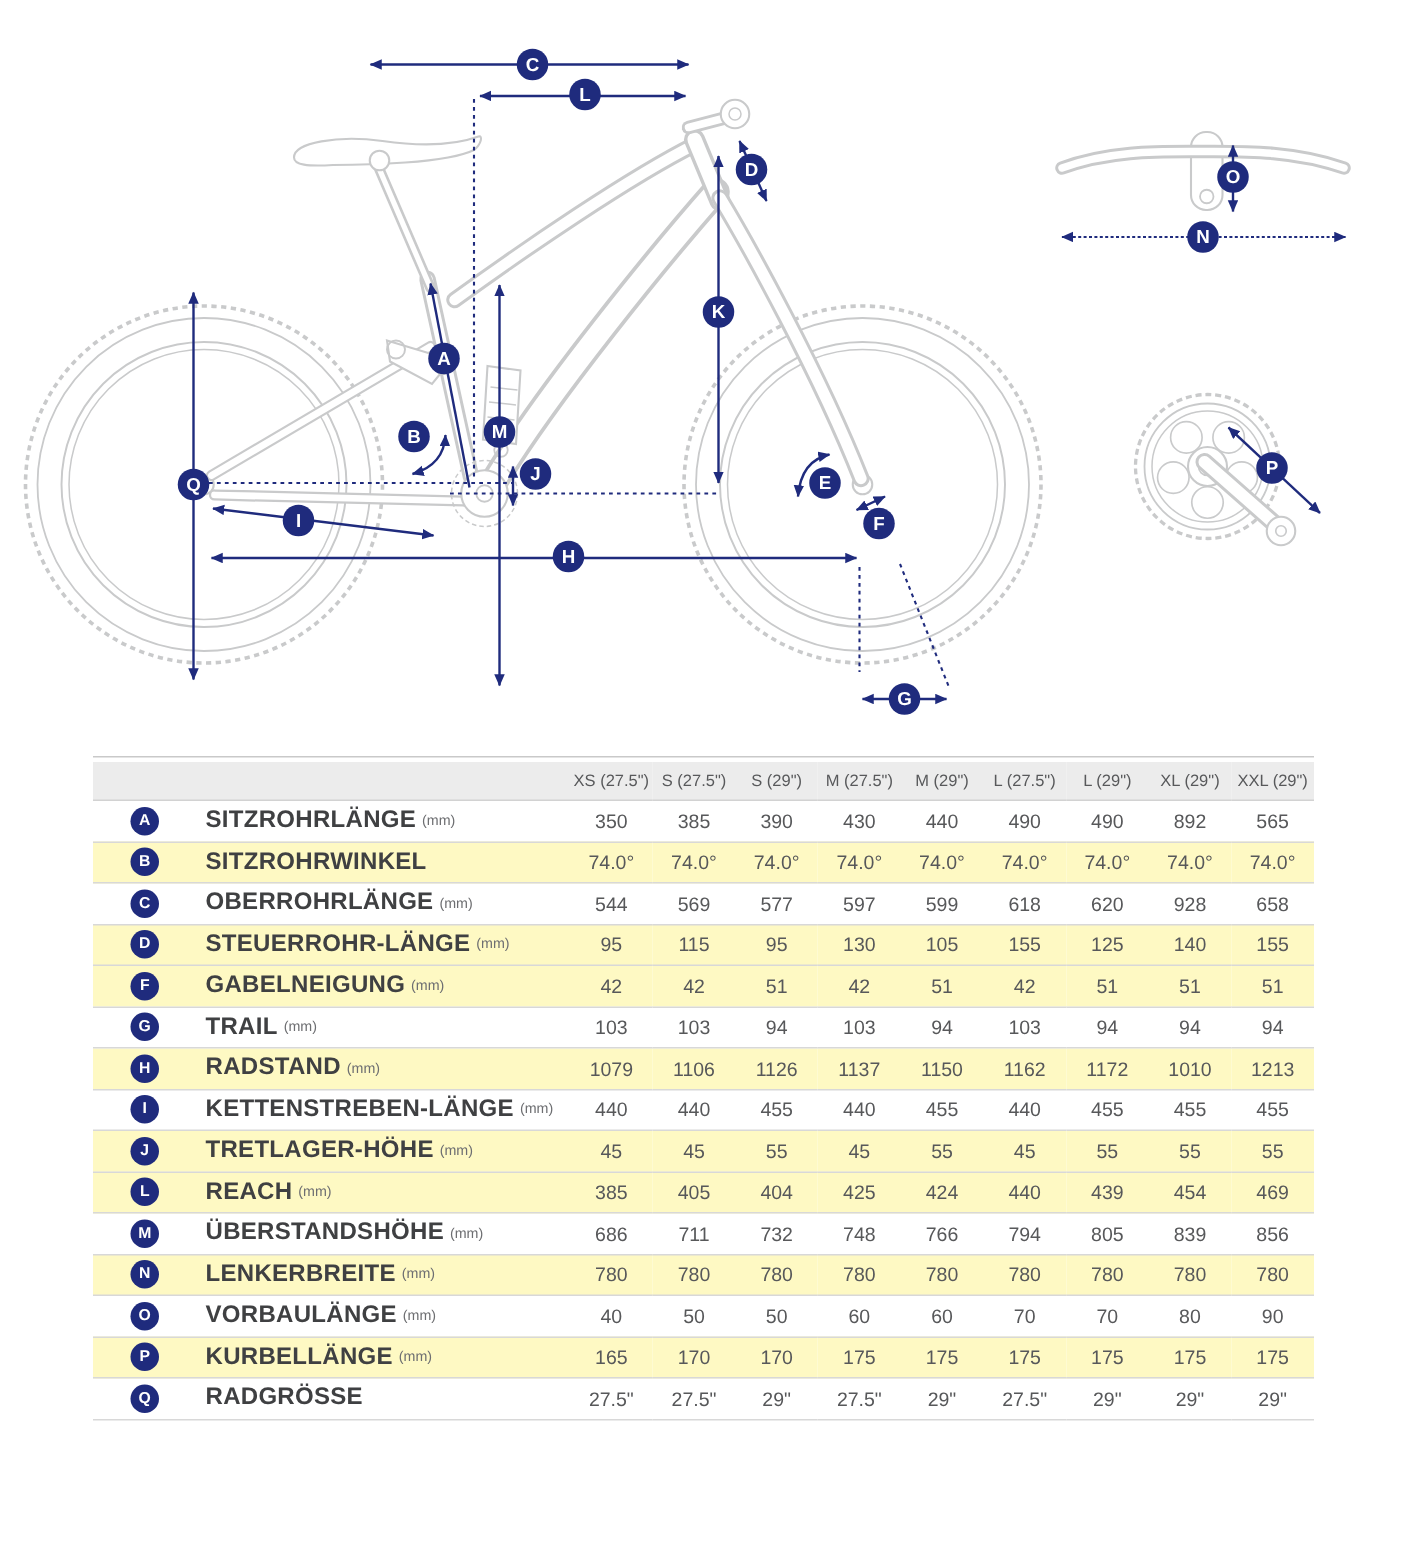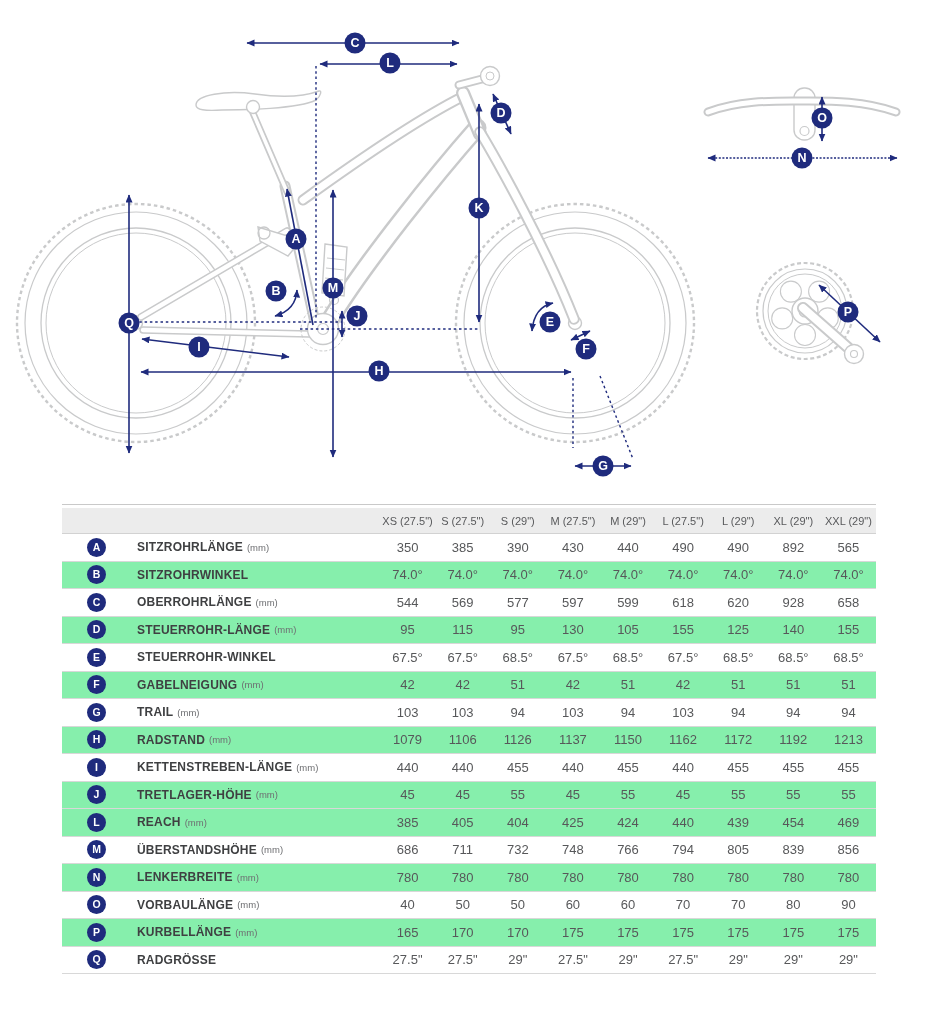--- a/index.html
+++ b/index.html
@@ -17,27 +17,27 @@
   #badge-layer text{font:700 12.5px "Liberation Sans",sans-serif;}
   
   .table-wrap{position:absolute;left:62px;top:504px;width:814px;
               border-top:1px solid #c9c9c9;padding-top:3px;}
   table{border-collapse:collapse;width:100%;table-layout:fixed;}
   thead th{background:#ececec;height:25px;font-weight:400;color:#58595b;
            font-size:11px;text-align:center;white-space:nowrap;padding:0;
            border-bottom:1px solid #d2d2d2;}
   thead th.lblh{width:318px;}
   tbody td{height:26.5px;border-bottom:1px solid #d8d8d8;padding:0;vertical-align:middle;}
-  tbody tr.alt{background:#86efac;}
+  tbody tr.alt{background:#fef9c3;}
   td.val{text-align:center;color:#57585a;font-size:13px;white-space:nowrap;}
   td.lblc{white-space:nowrap;}
   .badge{display:inline-block;width:19px;height:19px;margin-left:25px;border-radius:50%;
          background:#1f2b7d;color:#fff;font-size:10.5px;font-weight:700;line-height:19px;
          text-align:center;vertical-align:middle;}
-  .rlabel{margin-left:31px;font-weight:700;font-size:12px;color:#3f4042;letter-spacing:.2px;
+  .rlabel{margin-left:31px;font-weight:700;font-size:16px;color:#3f4042;letter-spacing:.2px;
           vertical-align:middle;}
   .unit{margin-left:4px;font-size:9.5px;color:#6d6e71;font-weight:400;vertical-align:middle;}
 </style>
 </head>
 <body>
 
 <div class="page">
 
   <svg class="diagram-svg" width="936" height="500" viewBox="0 0 936 500">
     <defs>
@@ -317,32 +317,20 @@
             <td class="val">95</td>
             <td class="val">115</td>
             <td class="val">95</td>
             <td class="val">130</td>
             <td class="val">105</td>
             <td class="val">155</td>
             <td class="val">125</td>
             <td class="val">140</td>
             <td class="val">155</td>
           </tr>
-          <tr>
-            <td class="lblc"><span class="badge">E</span><span class="rlabel">STEUERROHR-WINKEL</span></td>
-            <td class="val">67.5°</td>
-            <td class="val">67.5°</td>
-            <td class="val">68.5°</td>
-            <td class="val">67.5°</td>
-            <td class="val">68.5°</td>
-            <td class="val">67.5°</td>
-            <td class="val">68.5°</td>
-            <td class="val">68.5°</td>
-            <td class="val">68.5°</td>
-          </tr>
           <tr class="alt">
             <td class="lblc"><span class="badge">F</span><span class="rlabel">GABELNEIGUNG</span><span class="unit">(mm)</span></td>
             <td class="val">42</td>
             <td class="val">42</td>
             <td class="val">51</td>
             <td class="val">42</td>
             <td class="val">51</td>
             <td class="val">42</td>
             <td class="val">51</td>
             <td class="val">51</td>
@@ -362,21 +350,21 @@
           </tr>
           <tr class="alt">
             <td class="lblc"><span class="badge">H</span><span class="rlabel">RADSTAND</span><span class="unit">(mm)</span></td>
             <td class="val">1079</td>
             <td class="val">1106</td>
             <td class="val">1126</td>
             <td class="val">1137</td>
             <td class="val">1150</td>
             <td class="val">1162</td>
             <td class="val">1172</td>
-            <td class="val">1192</td>
+            <td class="val">1010</td>
             <td class="val">1213</td>
           </tr>
           <tr>
             <td class="lblc"><span class="badge">I</span><span class="rlabel">KETTENSTREBEN-LÄNGE</span><span class="unit">(mm)</span></td>
             <td class="val">440</td>
             <td class="val">440</td>
             <td class="val">455</td>
             <td class="val">440</td>
             <td class="val">455</td>
             <td class="val">440</td>

